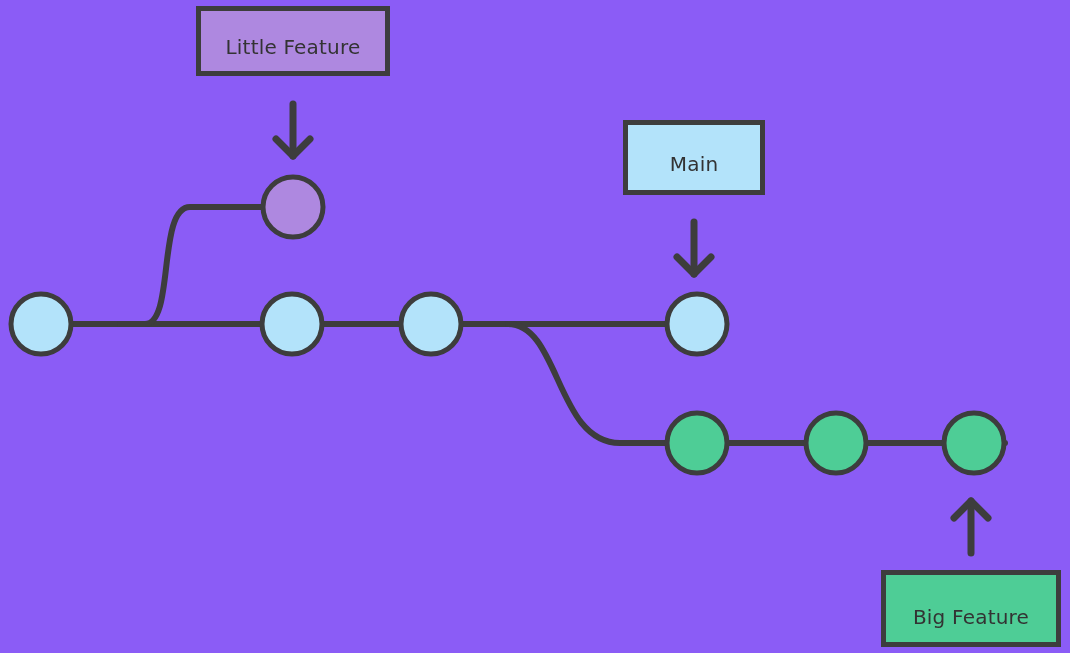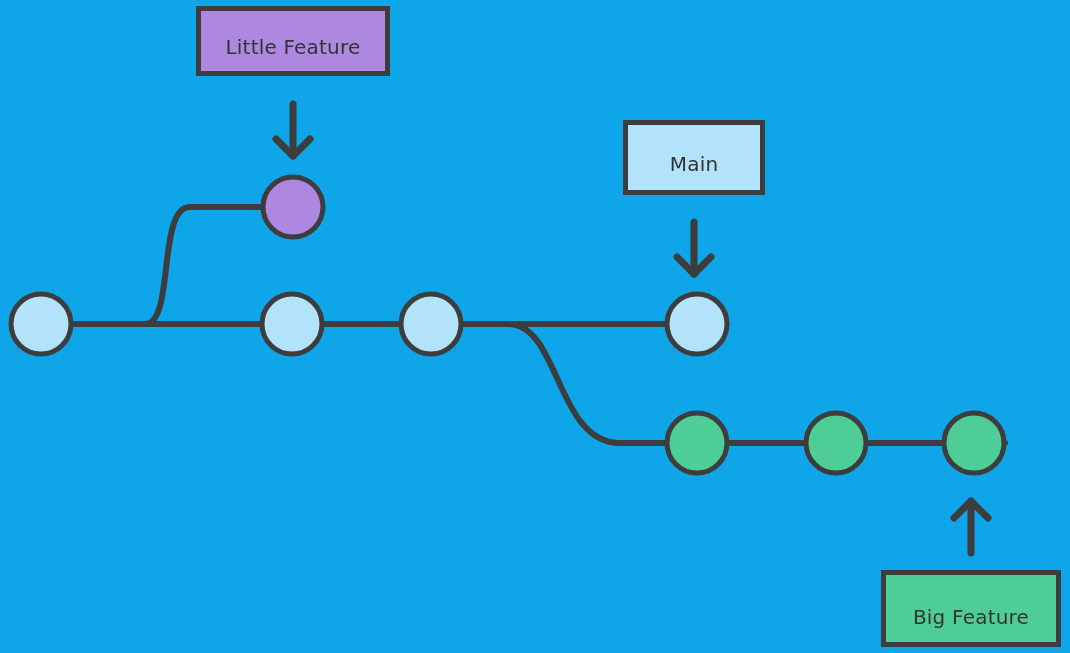--- a/index.html
+++ b/index.html
@@ -8,21 +8,21 @@
     padding: 0;
     background: #ffffff;
   }
   body {
     font-family: "DejaVu Sans", "Liberation Sans", sans-serif;
   }
   #canvas-root {
     position: relative;
     width: 1070px;
     height: 653px;
-    background: #0ea5e9;
+    background: #8b5cf6;
     overflow: hidden;
   }
   #diagram-svg {
     position: absolute;
     top: 0;
     left: 0;
     width: 1070px;
     height: 653px;
     display: block;
   }

